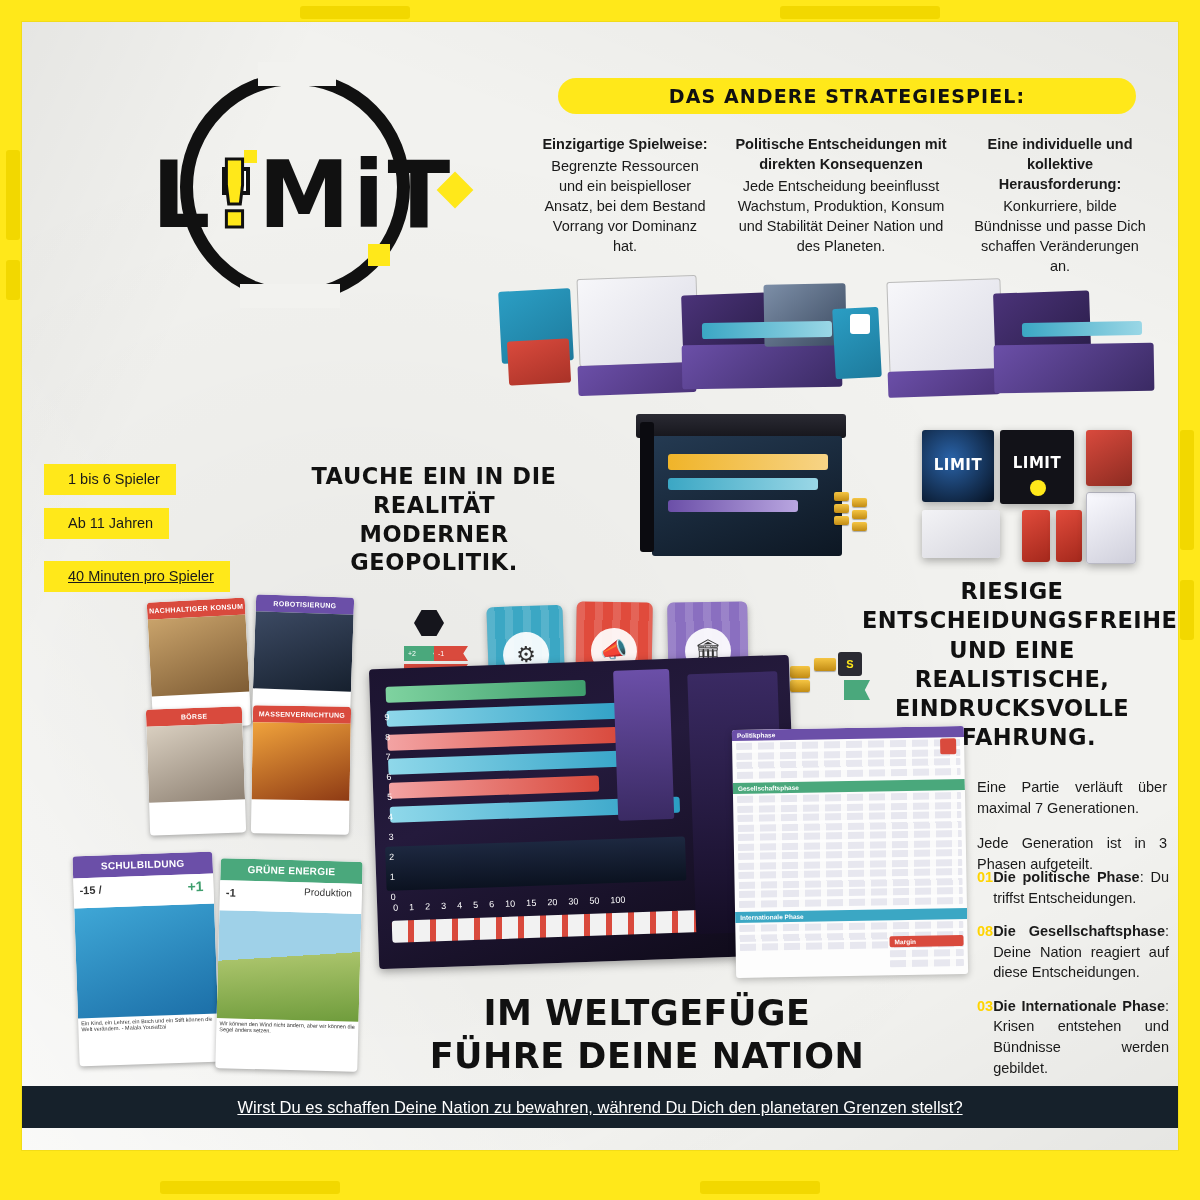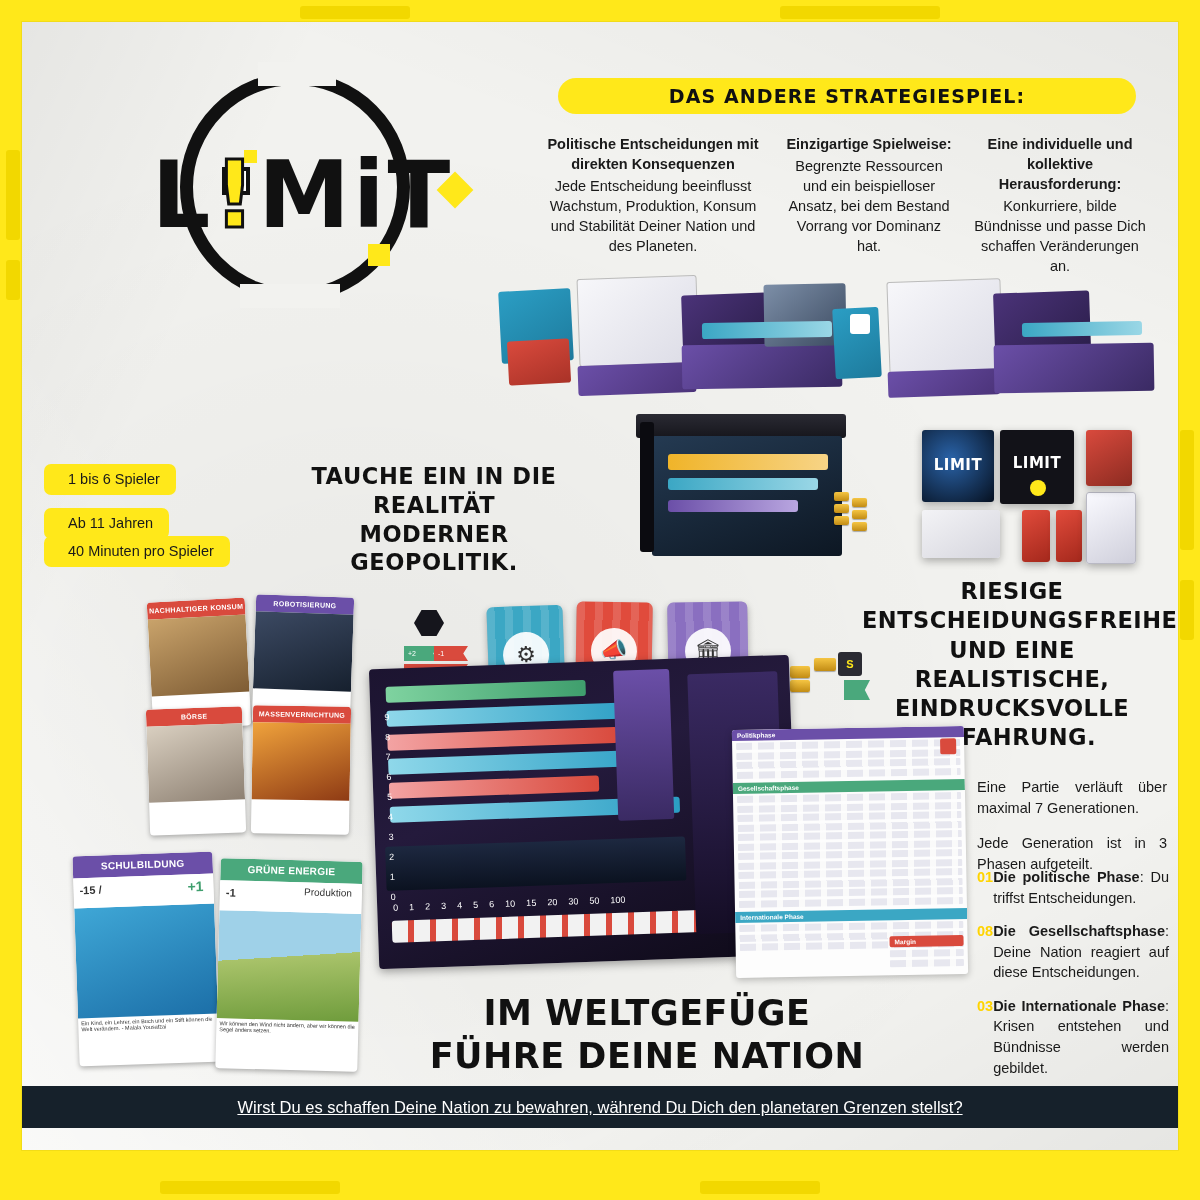--- a/index.html
+++ b/index.html
@@ -125,26 +125,26 @@
     color: #1a1a1a;
   }
 
   
   .badge {
     position: absolute;
     background: #ffe81a;
     color: #1a1a1a;
     font-size: 14.5px;
     padding: 7px 16px 8px 24px;
-    border-radius: 7px;
+    border-radius: 0;
     white-space: nowrap;
   }
   .badge-1 { left: 22px; top: 442px; }
   .badge-2 { left: 22px; top: 486px; }
-  .badge-3 { left: 22px; top: 514px; }
+  .badge-3 { left: 22px; top: 539px; text-decoration: underline; }
 
   
   .banner {
     position: absolute;
     left: 536px;
     top: 56px;
     width: 578px;
     height: 36px;
     background: #ffe81a;
     border-radius: 18px;
@@ -454,27 +454,27 @@
 
     <div class="badge badge-1">1 bis 6 Spieler</div>
     <div class="badge badge-2">Ab 11 Jahren</div>
     <div class="badge badge-3">40 Minuten pro Spieler</div>
 
     <div class="banner">
       <span>DAS ANDERE STRATEGIESPIEL:</span>
     </div>
 
     <div class="features">
+      <div class="feature f2">
+        <span class="f-title">Einzigartige Spielweise:</span>
+        <span>Begrenzte Ressourcen und ein beispielloser Ansatz, bei dem Bestand Vorrang vor Dominanz hat.</span>
+      </div>
       <div class="feature f1">
         <span class="f-title">Politische Entscheidungen mit direkten Konsequenzen</span>
         <span>Jede Entscheidung beeinflusst Wachstum, Produktion, Konsum und Stabilität Deiner Nation und des Planeten.</span>
-      </div>
-      <div class="feature f2">
-        <span class="f-title">Einzigartige Spielweise:</span>
-        <span>Begrenzte Ressourcen und ein beispielloser Ansatz, bei dem Bestand Vorrang vor Dominanz hat.</span>
       </div>
       <div class="feature f3">
         <span class="f-title">Eine individuelle und kollektive Herausforderung:</span>
         <span>Konkurriere, bilde Bündnisse und passe Dich schaffen Veränderungen an.</span>
       </div>
     </div>
 
     <div>
       <div class="pb" style="left:478px;top:268px;width:72px;height:72px;background:linear-gradient(150deg,#2b9ec4,#1d7a9c);transform:rotate(-3deg);"></div>
       <div class="pb" style="left:486px;top:318px;width:62px;height:44px;background:linear-gradient(160deg,#d94a3d,#a93227);transform:rotate(-3deg);"></div>

